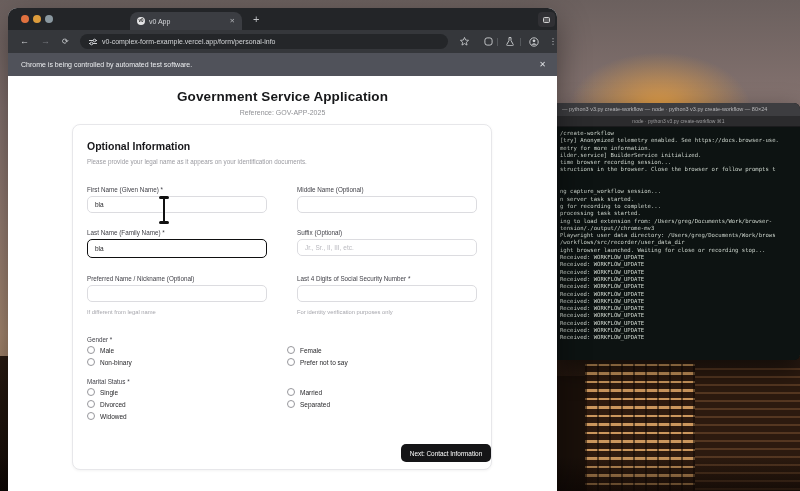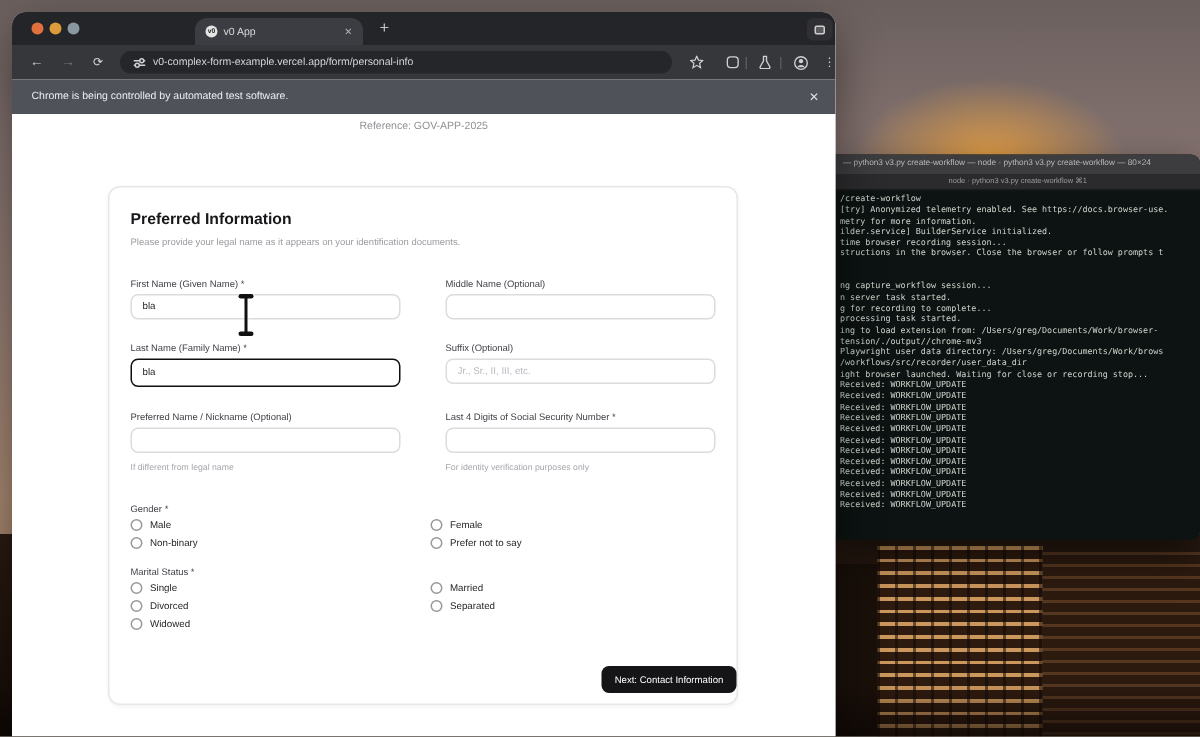--- a/index.html
+++ b/index.html
@@ -161,24 +161,25 @@
       </span>
       <span class="tool-ic ic-kebab">⋮</span>
     </div>
 
     <div class="infobar">
       <span>Chrome is being controlled by automated test software.</span>
       <span class="info-close">✕</span>
     </div>
 
     <div class="page">
+      <div class="page-title">Government Service Application</div>
       <div class="page-ref">Reference: GOV-APP-2025</div>
 
       <div class="card">
-        <div class="card-h">Preferred Information</div>
+        <div class="card-h">Optional Information</div>
         <div class="card-sub">Please provide your legal name as it appears on your identification documents.</div>
 
         <div class="flabel" style="left:14px;top:61px">First Name (Given Name) *</div>
         <input class="tinput" style="left: 14px; top: 71px; width: 180px;" value="bla">
         <div class="flabel" style="left:224px;top:61px">Middle Name (Optional)</div>
         <input class="tinput" style="left: 224px; top: 71px; width: 180px;" value="">
 
         <div class="flabel" style="left:14px;top:104px">Last Name (Family Name) *</div>
         <input class="tinput focused" style="left: 14px; top: 114px; width: 180px;" value="bla">
         <div class="flabel" style="left:224px;top:104px">Suffix (Optional)</div>

